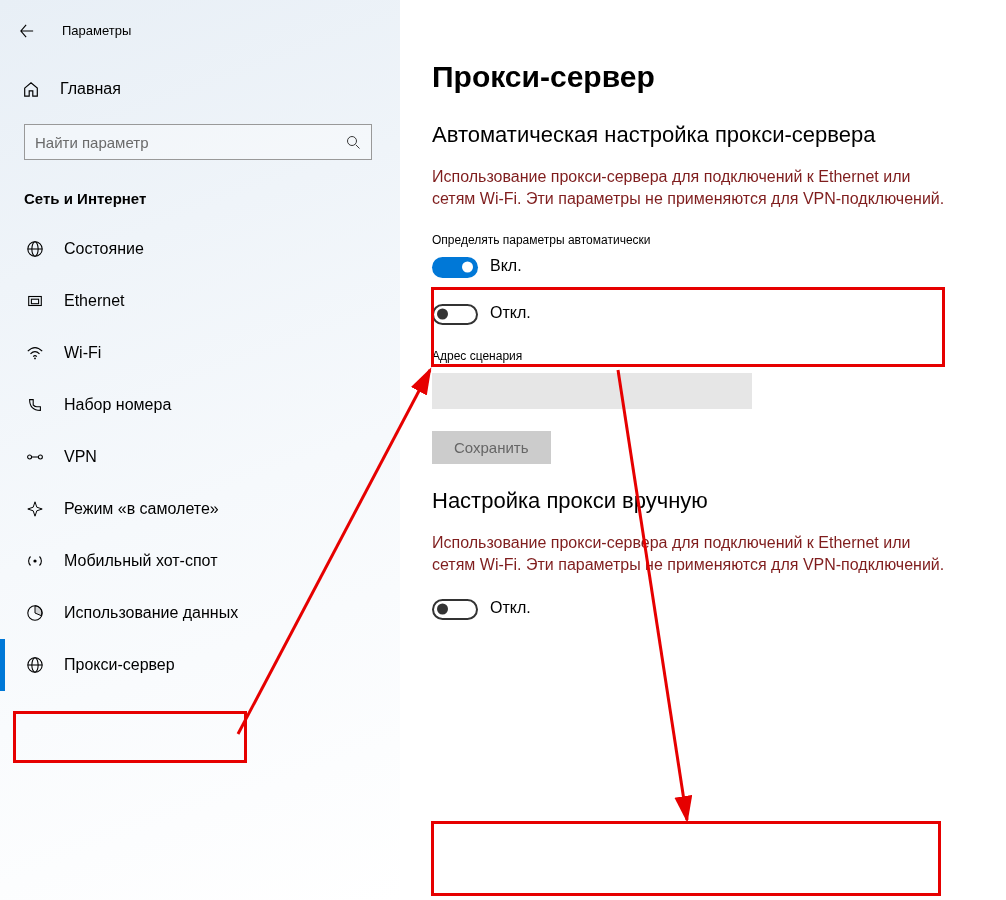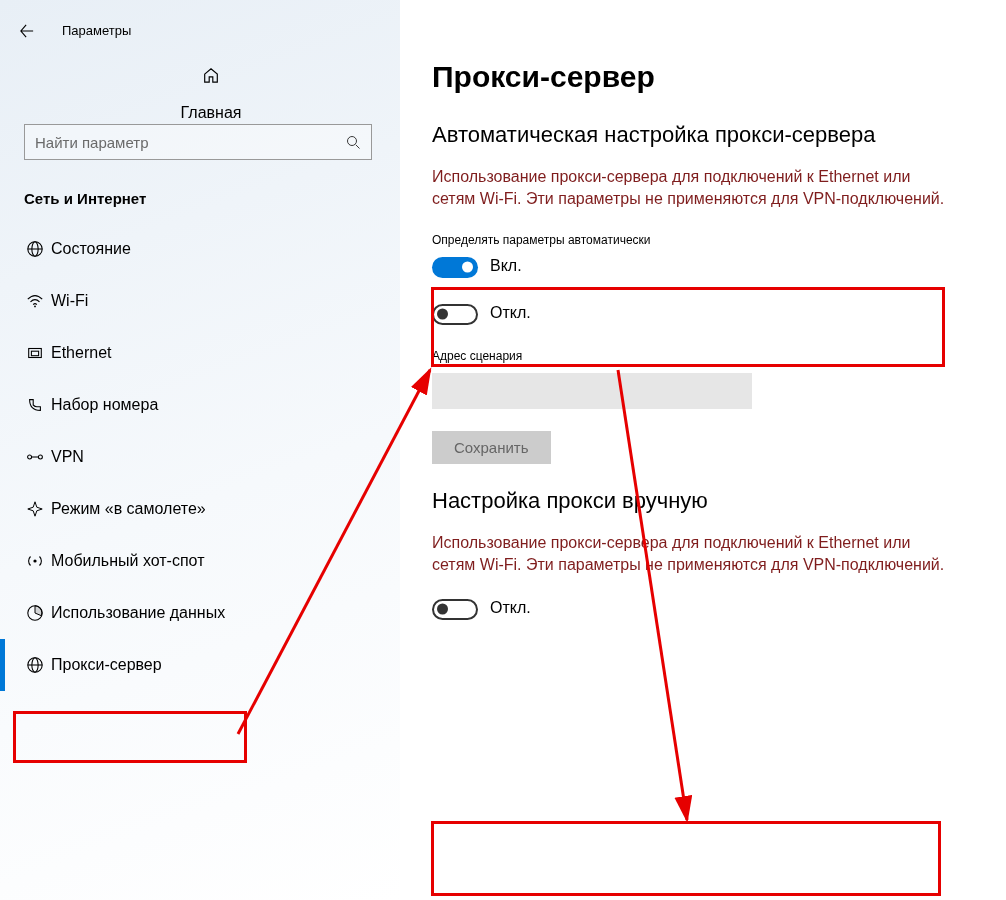--- a/index.html
+++ b/index.html
@@ -30,21 +30,20 @@
   }
   .back-btn { width: 14px; height: 14px; cursor: pointer; }
   .title { font-size: 13px; font-weight: 400; }
   .home-row {
     display: flex;
     align-items: center;
     height: 46px;
     padding-left: 22px;
     gap: 20px;
     margin-top: 28px;
-    flex-direction: column;
   }
   .search-wrap {
     padding: 12px 24px 0 24px;
   }
   .search-box {
     width: 348px;
     height: 36px;
     border: 1px solid #999;
     background: rgba(255,255,255,0.35);
     display: flex;
@@ -69,21 +68,21 @@
     padding: 30px 0 6px 24px;
   }
   .nav {
     margin-top: 10px;
   }
   .nav-item {
     display: flex;
     align-items: center;
     height: 52px;
     padding-left: 26px;
-    gap: 7px;
+    gap: 20px;
     cursor: pointer;
     position: relative;
   }
   .nav-item.selected::before {
     content: "";
     position: absolute;
     left: 0; top: 0; bottom: 0;
     width: 5px;
     background: #0078d7;
   }
@@ -213,37 +212,37 @@
             <ellipse cx="10" cy="10" rx="3.5" ry="8" stroke="#000" fill="none" stroke-width="1.2"></ellipse>
             <line x1="2" y1="10" x2="18" y2="10" stroke="#000" stroke-width="1.2"></line>
           </svg>
       </span>
       <span class="nav-label">Состояние</span>
     </div>
 
     <div class="nav-item">
       <span class="nav-icon">
         <svg width="18" height="18" viewBox="0 0 20 20">
+            <rect x="3" y="5" width="14" height="10" stroke="#000" fill="none" stroke-width="1.2"></rect>
+            <rect x="6" y="8" width="8" height="5" stroke="#000" fill="none" stroke-width="1.2"></rect>
+          </svg>
+      </span>
+      <span class="nav-label">Ethernet</span>
+    </div>
+
+    <div class="nav-item">
+      <span class="nav-icon">
+        <svg width="18" height="18" viewBox="0 0 20 20">
             <path d="M2 8 Q10 0 18 8" stroke="#000" fill="none" stroke-width="1.3"></path>
             <path d="M5 11 Q10 6 15 11" stroke="#000" fill="none" stroke-width="1.3"></path>
             <path d="M8 14 Q10 12 12 14" stroke="#000" fill="none" stroke-width="1.3"></path>
             <circle cx="10" cy="16" r="1" fill="#000"></circle>
           </svg>
       </span>
       <span class="nav-label">Wi-Fi</span>
-    </div>
-
-    <div class="nav-item">
-      <span class="nav-icon">
-        <svg width="18" height="18" viewBox="0 0 20 20">
-            <rect x="3" y="5" width="14" height="10" stroke="#000" fill="none" stroke-width="1.2"></rect>
-            <rect x="6" y="8" width="8" height="5" stroke="#000" fill="none" stroke-width="1.2"></rect>
-          </svg>
-      </span>
-      <span class="nav-label">Ethernet</span>
     </div>
 
     <div class="nav-item">
       <span class="nav-icon">
         <svg width="18" height="18" viewBox="0 0 20 20">
             <path d="M4 4 Q4 16 16 16 L16 12 L12 12 Q10 12 8 10 Q8 8 8 8 L8 4 Z" stroke="#000" fill="none" stroke-width="1.2"></path>
           </svg>
       </span>
       <span class="nav-label">Набор номера</span>
     </div>

